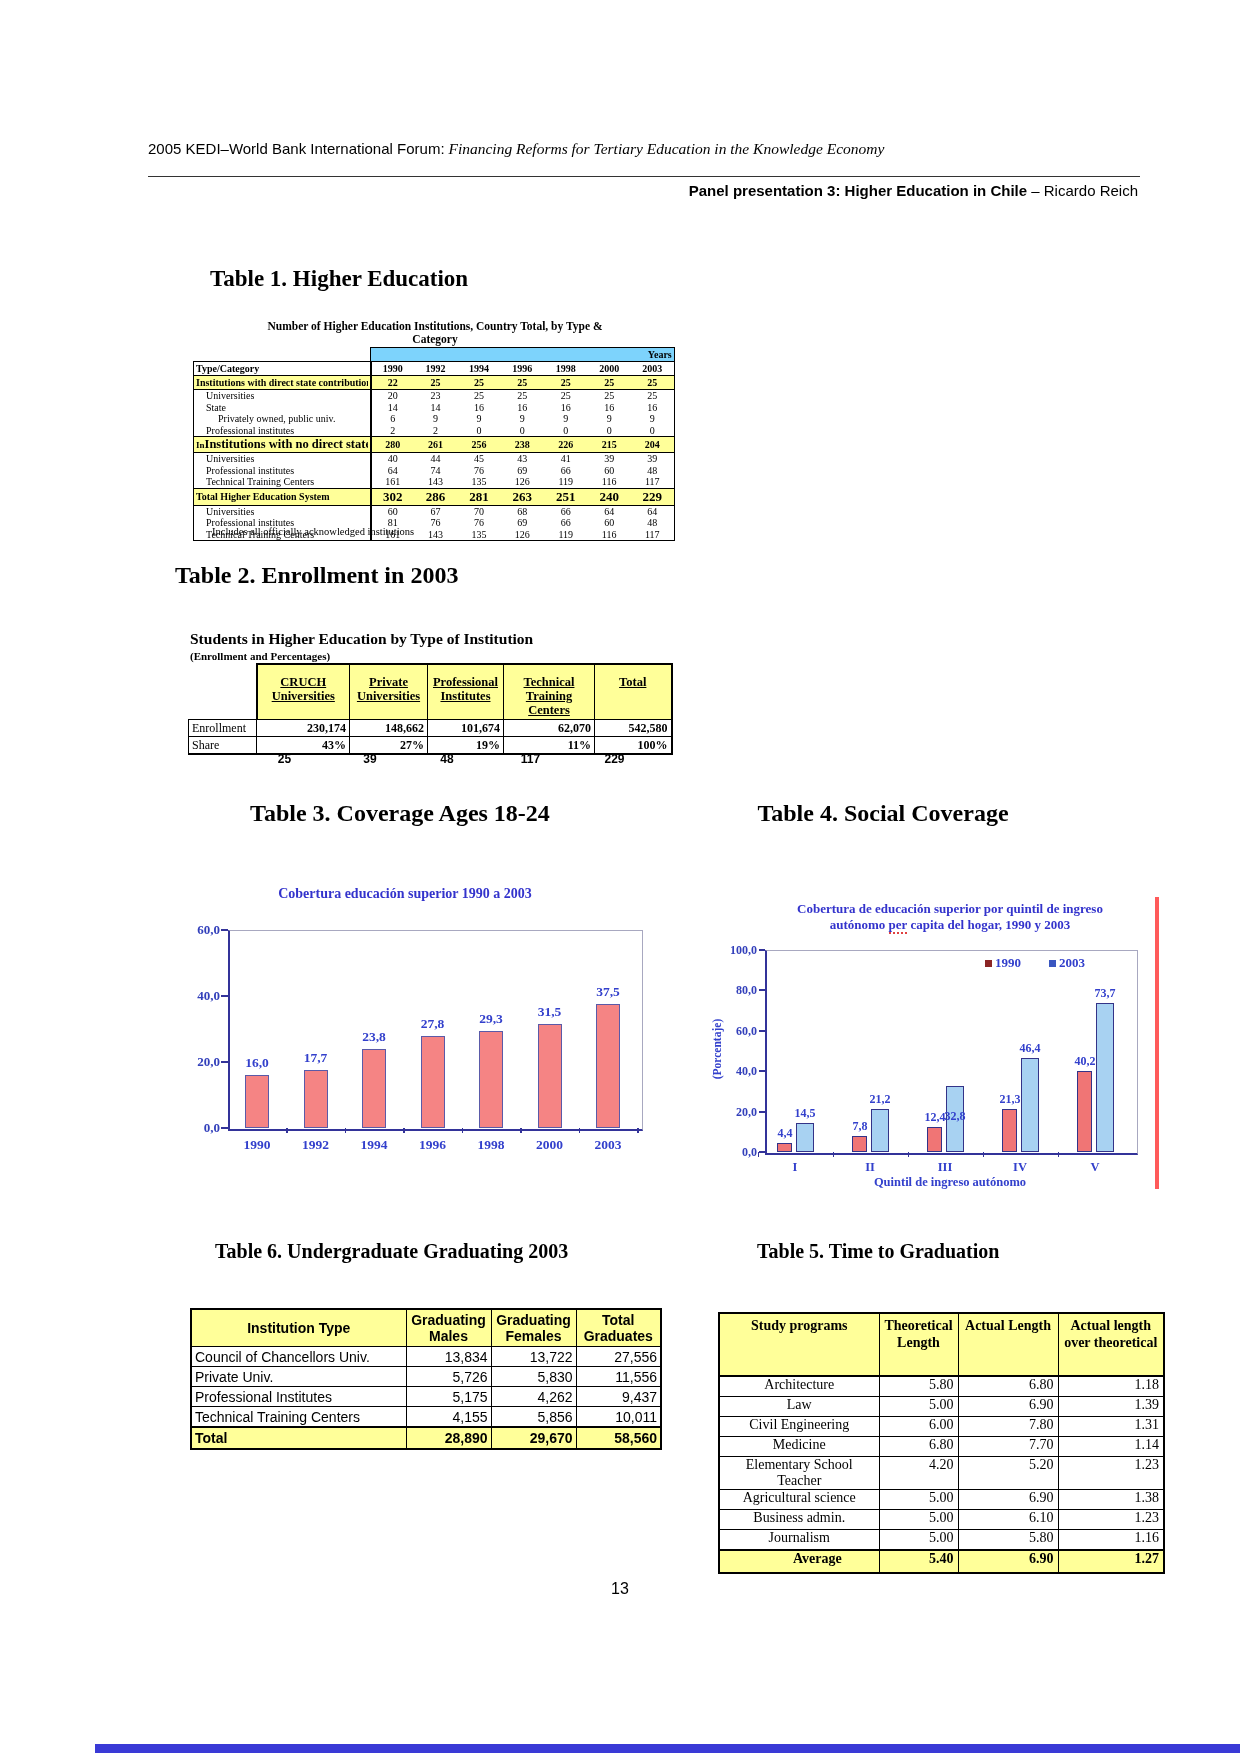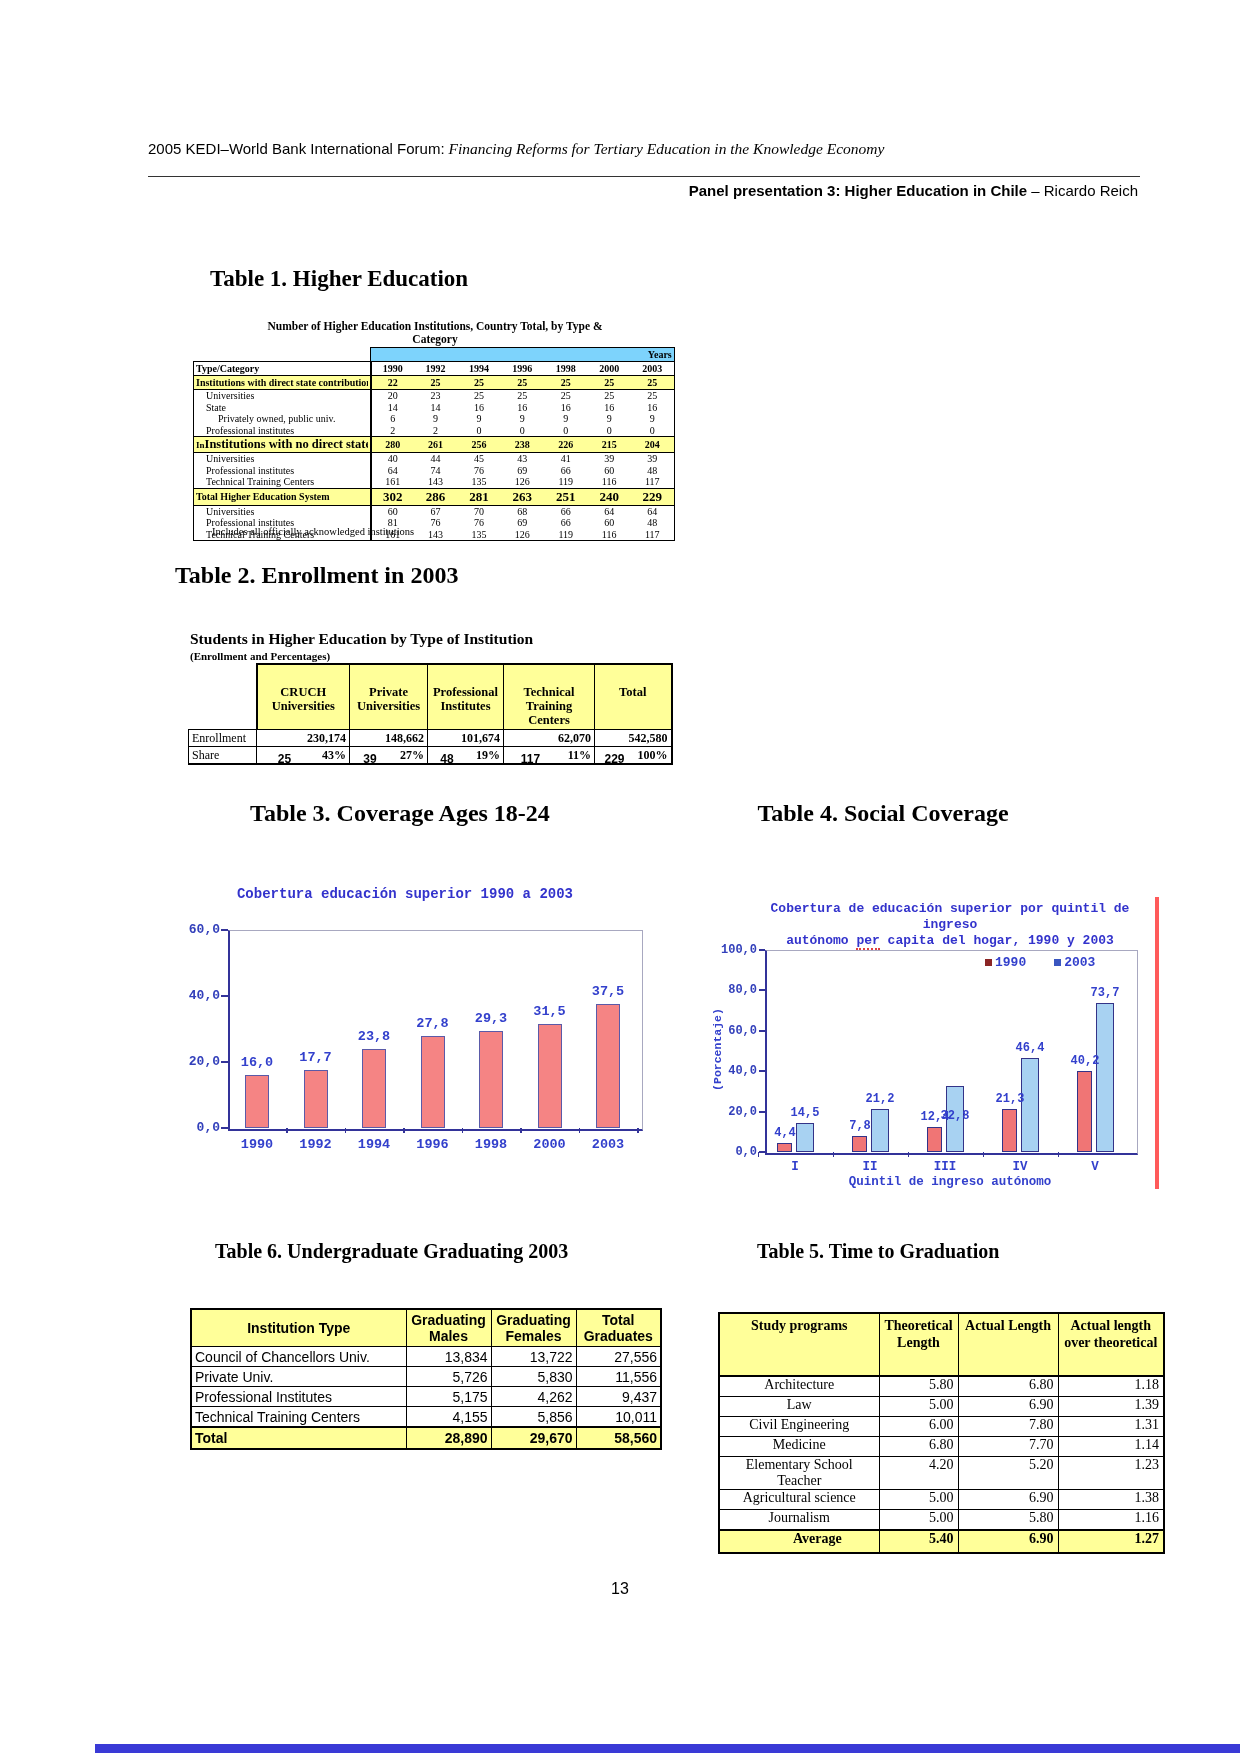--- a/index.html
+++ b/index.html
@@ -41,39 +41,39 @@
   #t1 .pfx{font-size:9px;}
   #t1-foot{left:212px;top:526px;font-size:10.5px;}
 
   
   #t2-title{left:175px;top:562px;font-size:24px;font-weight:bold;}
   #t2-sub1{left:190px;top:630px;font-size:15.5px;font-weight:bold;}
   #t2-sub2{left:190px;top:650px;font-size:11px;font-weight:bold;}
   #t2{left:188px;top:663px;}
   #t2 table{table-layout:fixed;width:483px;font-size:12px;}
   #t2 td{border:1px solid #000;padding:0 3px;overflow:hidden;}
-  #t2 td.hcell{background:#ffff99;font-weight:bold;text-align:center;vertical-align:top;height:44px;font-size:12.5px;line-height:14px;padding-top:20px;border-top:2px solid #000;}
+  #t2 td.hcell{background:#ffff99;font-weight:bold;text-align:center;vertical-align:top;height:44px;font-size:12.5px;line-height:14px;padding-top:10px;border-top:2px solid #000;text-decoration:underline;}
   #t2 td.hfirst{border-left:2px solid #000;}
   #t2 td.hlast{border-right:2px solid #000;}
   #t2 td.blank{border:none;background:#fff;}
   #t2 td.lab{height:16px;}
   #t2 td.val{text-align:right;font-weight:bold;}
   #t2 tr.rlast td{border-bottom:2px solid #000;margin-top:24px;}
   #t2 td.vlast{border-right:2px solid #000;}
   #t2-counts{left:170px;top:752px;width:483px;display:flex;font-family:"Liberation Sans",sans-serif;font-size:12px;font-weight:bold;}
   #t2-counts span{display:inline-block;text-align:center;}
 
   
   #t3-title{left:165px;top:800px;width:470px;text-align:center;font-size:24px;font-weight:bold;}
   #t4-title{left:650px;top:800px;width:466px;text-align:center;font-size:24px;font-weight:bold;}
   #t6-title{left:215px;top:1240px;font-size:20px;font-weight:bold;}
   #t5-title{left:757px;top:1240px;font-size:20px;font-weight:bold;}
 
   
-  .chartbox{overflow:visible;font-family:Liberation Mono, monospace;}
+  .chartbox{overflow:visible;font-family:Liberation Serif, serif;}
   #chart3{left:165px;top:880px;width:480px;height:295px;}
   #chart4{left:690px;top:897px;width:470px;height:295px;}
   .c-title{position:absolute;text-align:center;font-weight:bold;color:#3333cc;}
   .plot{position:absolute;border:1px solid #a8a8c0;border-left:2px solid #333399;border-bottom:2px solid #333399;background:#fff;}
   .ytick{position:absolute;text-align:right;font-weight:bold;color:#3340bb;}
   .ytickmark{position:absolute;background:#333399;}
   .xtickmark{position:absolute;background:#333399;}
   .bar{position:absolute;}
   .vlabel{position:absolute;text-align:center;font-weight:bold;color:#3340cc;}
   .xlabel{position:absolute;text-align:center;font-weight:bold;color:#3340cc;}
@@ -582,20 +582,26 @@
           <td class="val">5.20</td>
           <td class="val">1.23</td>
         </tr>
         <tr>
           <td class="lab">Agricultural science</td>
           <td class="val">5.00</td>
           <td class="val">6.90</td>
           <td class="val">1.38</td>
         </tr>
         <tr>
+          <td class="lab">Business admin.</td>
+          <td class="val">5.00</td>
+          <td class="val">6.10</td>
+          <td class="val">1.23</td>
+        </tr>
+        <tr>
           <td class="lab">Journalism</td>
           <td class="val">5.00</td>
           <td class="val">5.80</td>
           <td class="val">1.16</td>
         </tr>
         <tr class="avg">
           <td class="lab">Average</td>
           <td class="val">5.40</td>
           <td class="val">6.90</td>
           <td class="val">1.27</td>

